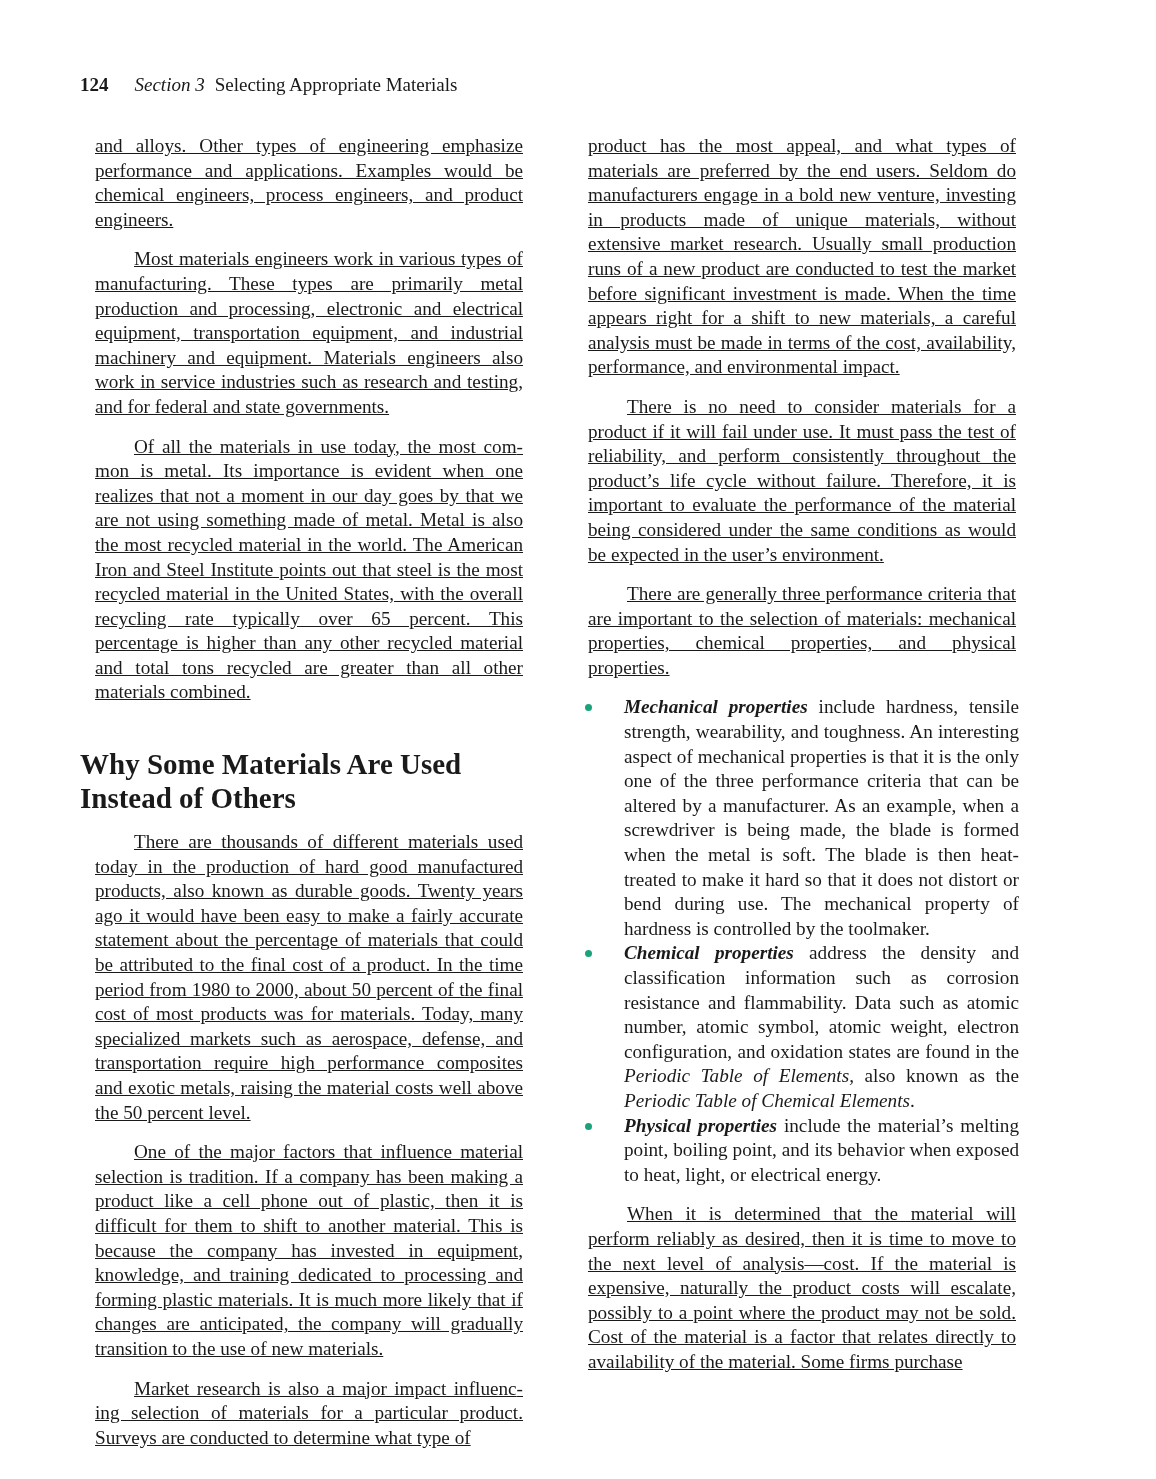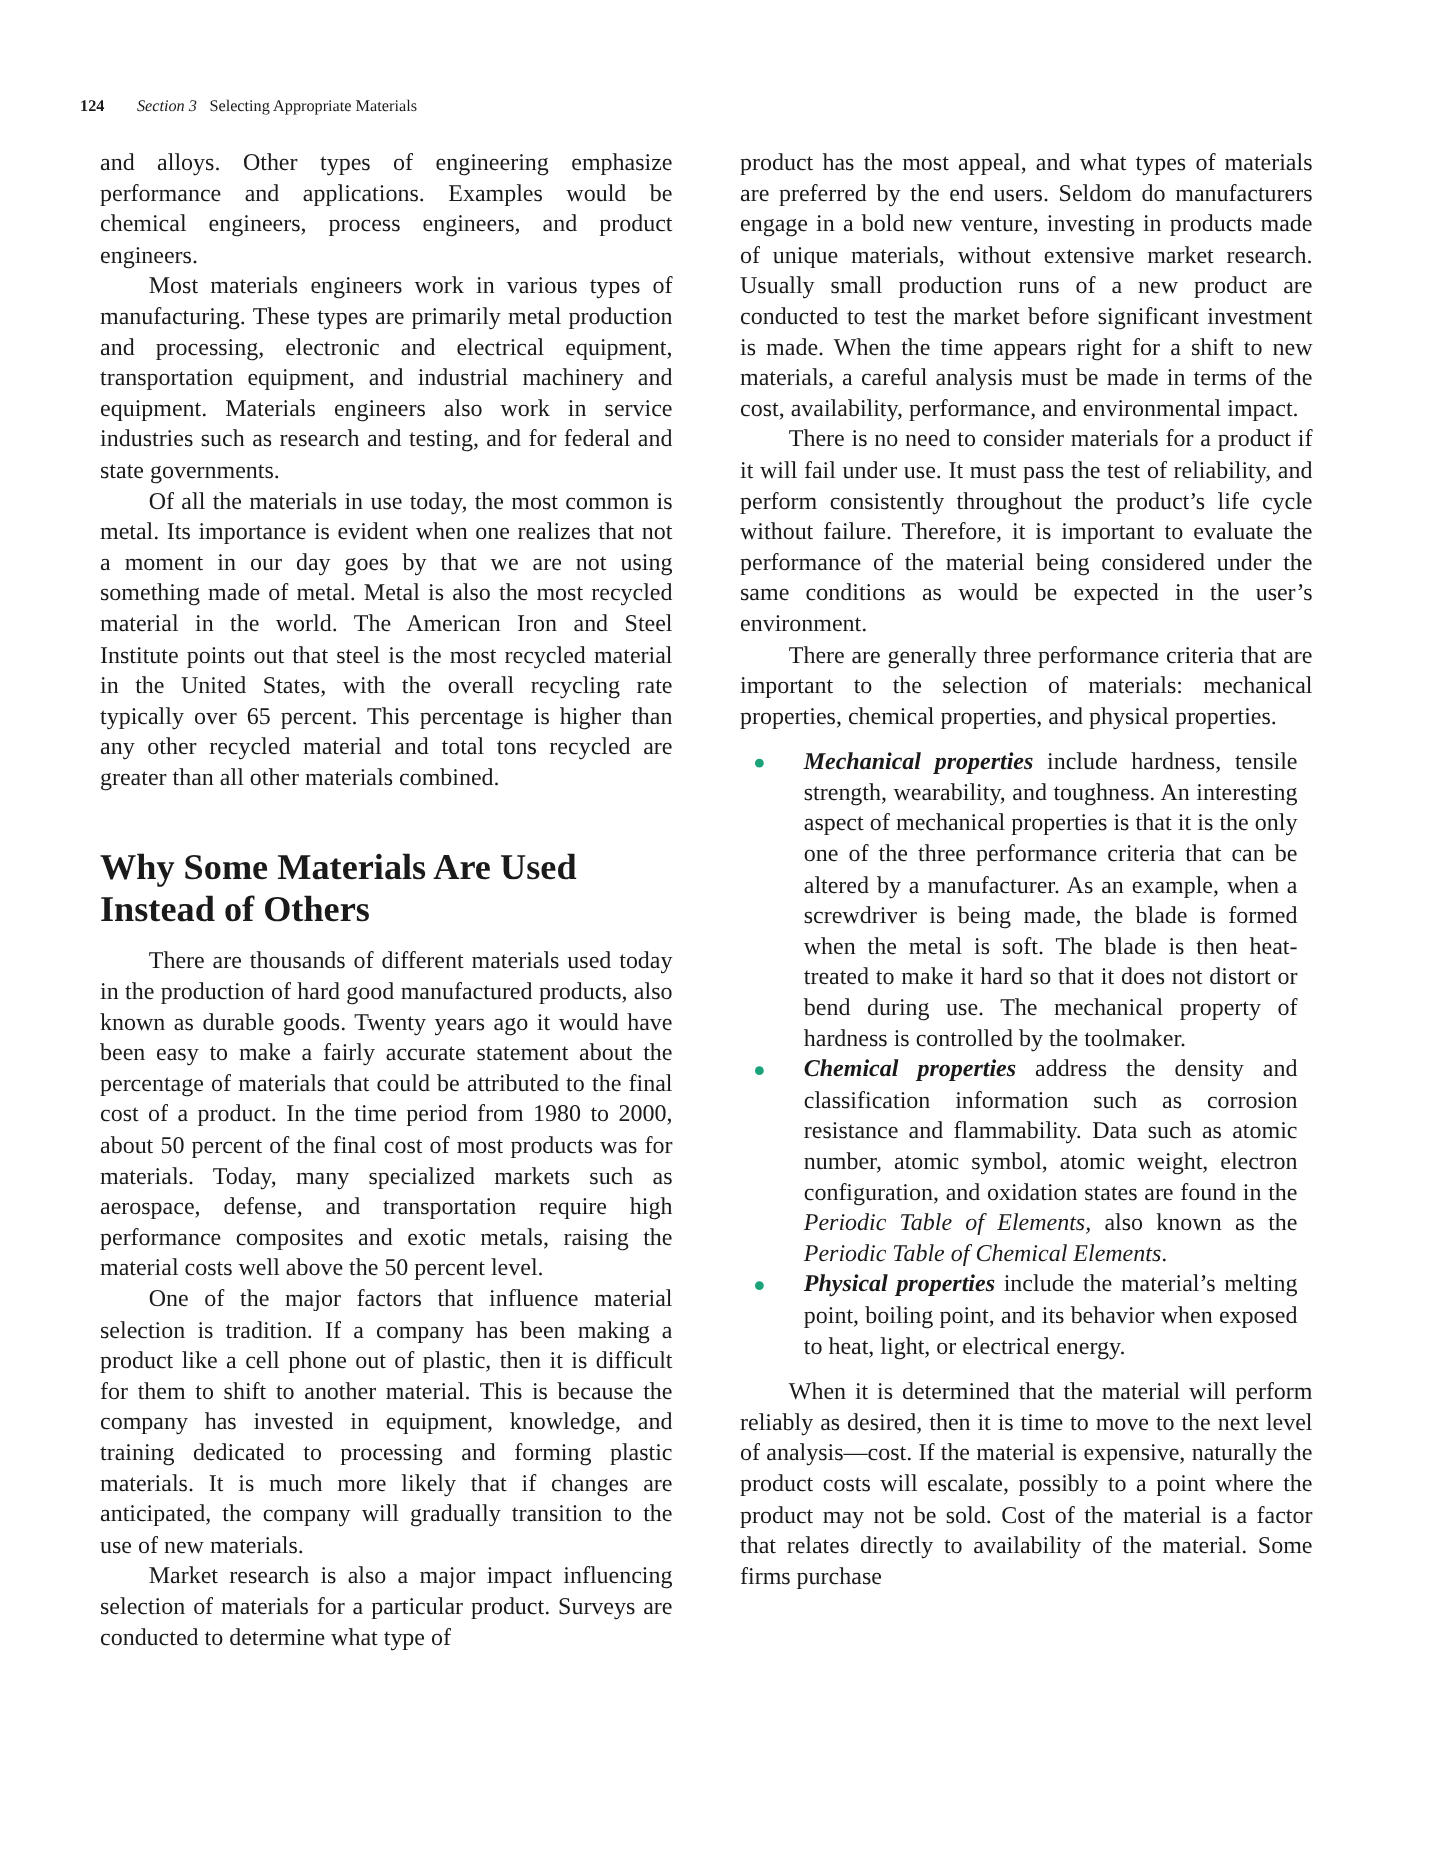--- a/index.html
+++ b/index.html
@@ -1,25 +1,25 @@
 <!DOCTYPE html>
 <html><head>
 <meta charset="utf-8">
 <style>
   html, body { margin: 0; padding: 0; background: #ffffff; }
   body { width: 1156px; height: 1479px; position: relative; overflow: hidden; color: #1a1a1a;
          font-family: "Liberation Serif", "DejaVu Serif", serif; }
-  .header { position: absolute; left: 64px; top: 74px; font-size: 13px; line-height: 22px; white-space: nowrap; }
+  .header { position: absolute; left: 80px; top: 74px; font-size: 19px; line-height: 22px; white-space: nowrap; }
   .header .pnum { font-weight: bold; margin-right: 26px; }
   .header .sec { font-style: italic; margin-right: 10px; }
   .col { position: absolute; top: 119px; width: 458px; font-size: 19.2px; line-height: 24.6px;
          text-align: justify; hyphens: manual; }
   .col.left { left: 80px; }
-  .col.right { left: 592px; }
-  p { margin: 0; }
+  .col.right { left: 573px; }
+  p { margin: 15px; text-decoration: underline; }
   p.ind { text-indent: 39px; }
   h2 { font-size: 29px; line-height: 34px; font-weight: bold; margin: 42px 0 12px 0; text-align: left; }
   ul.bullets { list-style: none; margin: 12px; padding: 0; }
   ul.bullets li { position: relative; padding-left: 39px; }
   ul.bullets li .dot { position: absolute; left: 0; top: 9px; width: 7px; height: 7px; border-radius: 50%; background: #1aa37a; }
   .bi { font-weight: bold; font-style: italic; }
   .it { font-style: italic; }
 </style>
 </head>
 <body>

